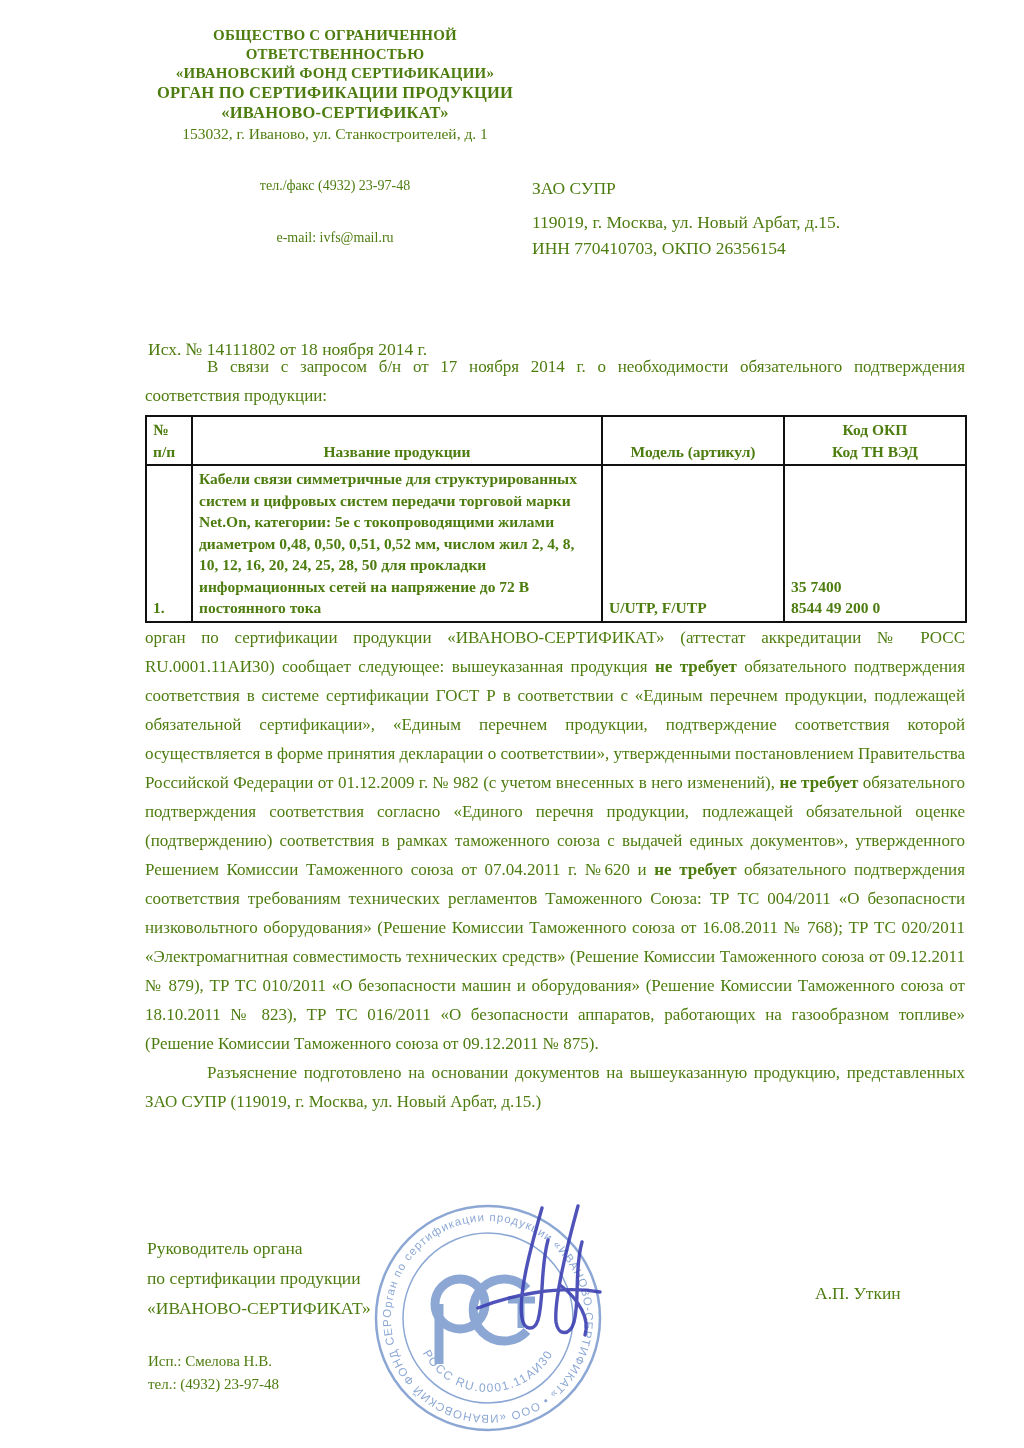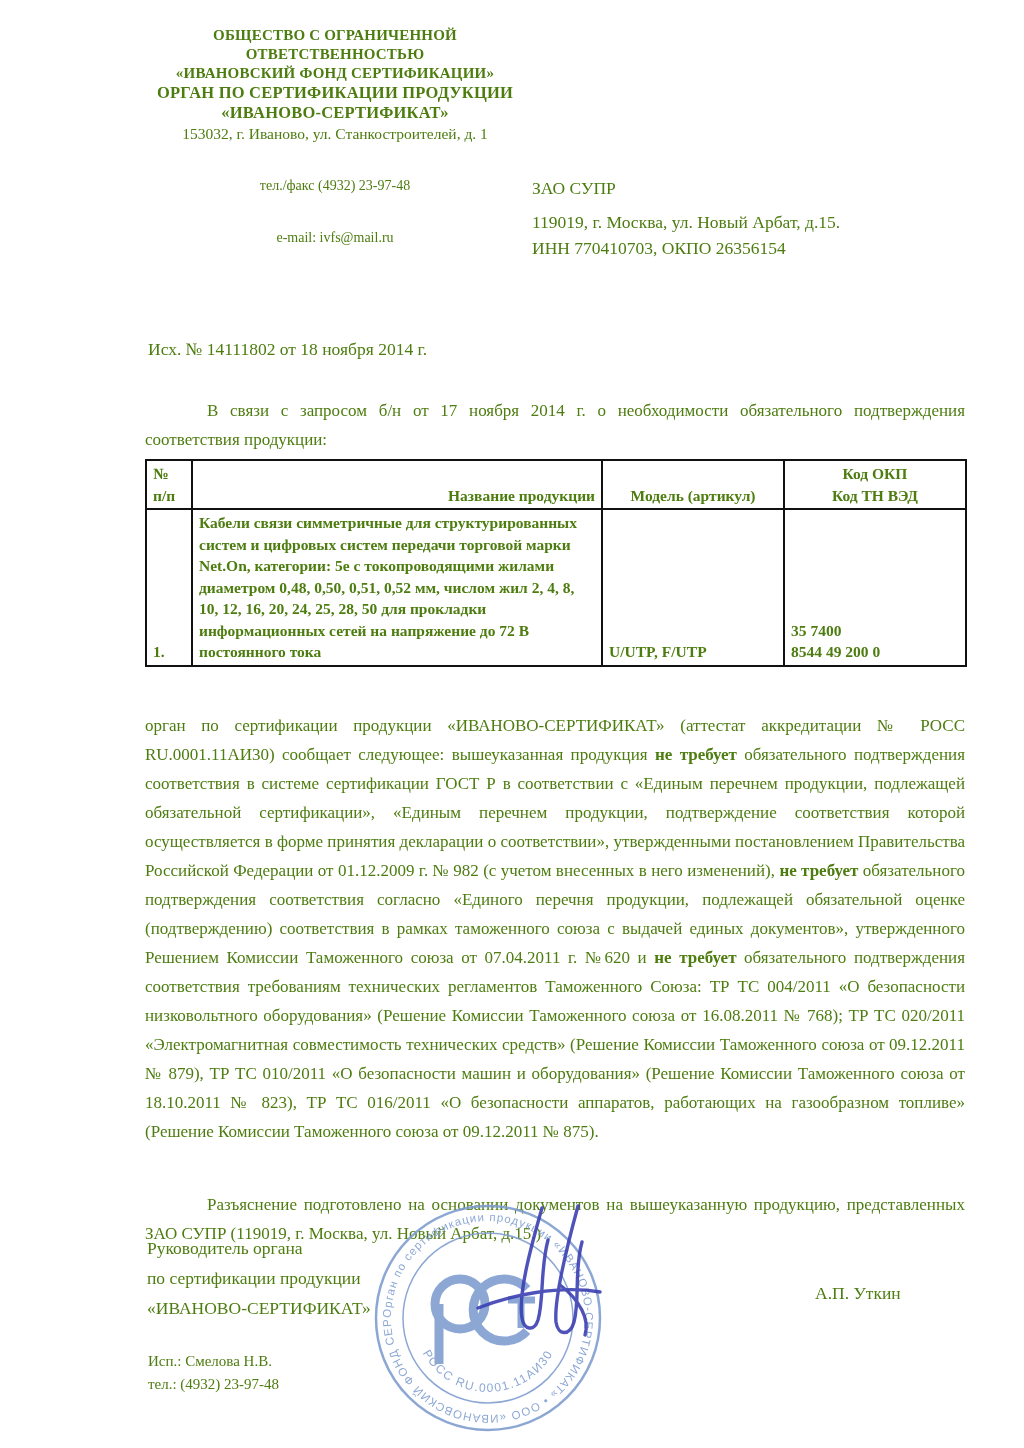--- a/index.html
+++ b/index.html
@@ -16,31 +16,31 @@
   .lh-addr { font-size:15.5px; line-height:19px; margin-top:1px; }
   .lh-phone, .lh-email { font-size:14px; line-height:18px;margin-top:34px; }
   
   .recipient { position:absolute; left:532px; top:176px; width:430px; font-size:17.5px; }
   .rcp-name { line-height:24px; margin-bottom:9px; }
   .rcp-line { line-height:26px; }
   
   .reference { position:absolute; left:148px; top:303px; font-size:17.5px;margin-top:36px; }
   
   .main { position:absolute; left:145px; top:352px; width:820px; font-size:17px; }
-  .para { text-align:justify; line-height:29px;margin-top:44px; }
+  .para { text-align:justify; line-height:29px; }
   .para.indent { text-indent:62px; }
   .seg-bold { font-weight:bold; }
   
   table.prod { border-collapse:collapse; width:820px; margin-top:5px; table-layout:fixed; }
   table.prod td, table.prod th {
     border:2px solid #111; font-size:15.5px; line-height:21.5px; padding:2px 6px;
     font-weight:bold; vertical-align:bottom;
   }
   th.h-num { text-align:left; vertical-align:top; width:46px; padding-left:8px; }
-  th.h-name { text-align:right; width:410px; }
+  th.h-name { text-align:center; width:410px; }
   th.h-model { text-align:center; width:182px; }
   th.h-code { text-align:center; vertical-align:middle; width:182px; }
   td.c-num { text-align:left; padding-left:10px; padding-bottom:4px; }
   td.c-name { vertical-align:top; padding:3px 10px; }
   td.c-model { padding-bottom:4px; padding-left:10px; }
   td.c-code { padding-bottom:4px; padding-left:10px; }
   
   .sign-title { position:absolute; left:147px; top:1233px; font-size:17.5px; line-height:30px; }
   .signer { position:absolute; left:815px; top:1283px; font-size:17.5px; }
   .stamp { position:absolute; left:348px; top:1178px; width:280px; height:280px; }

